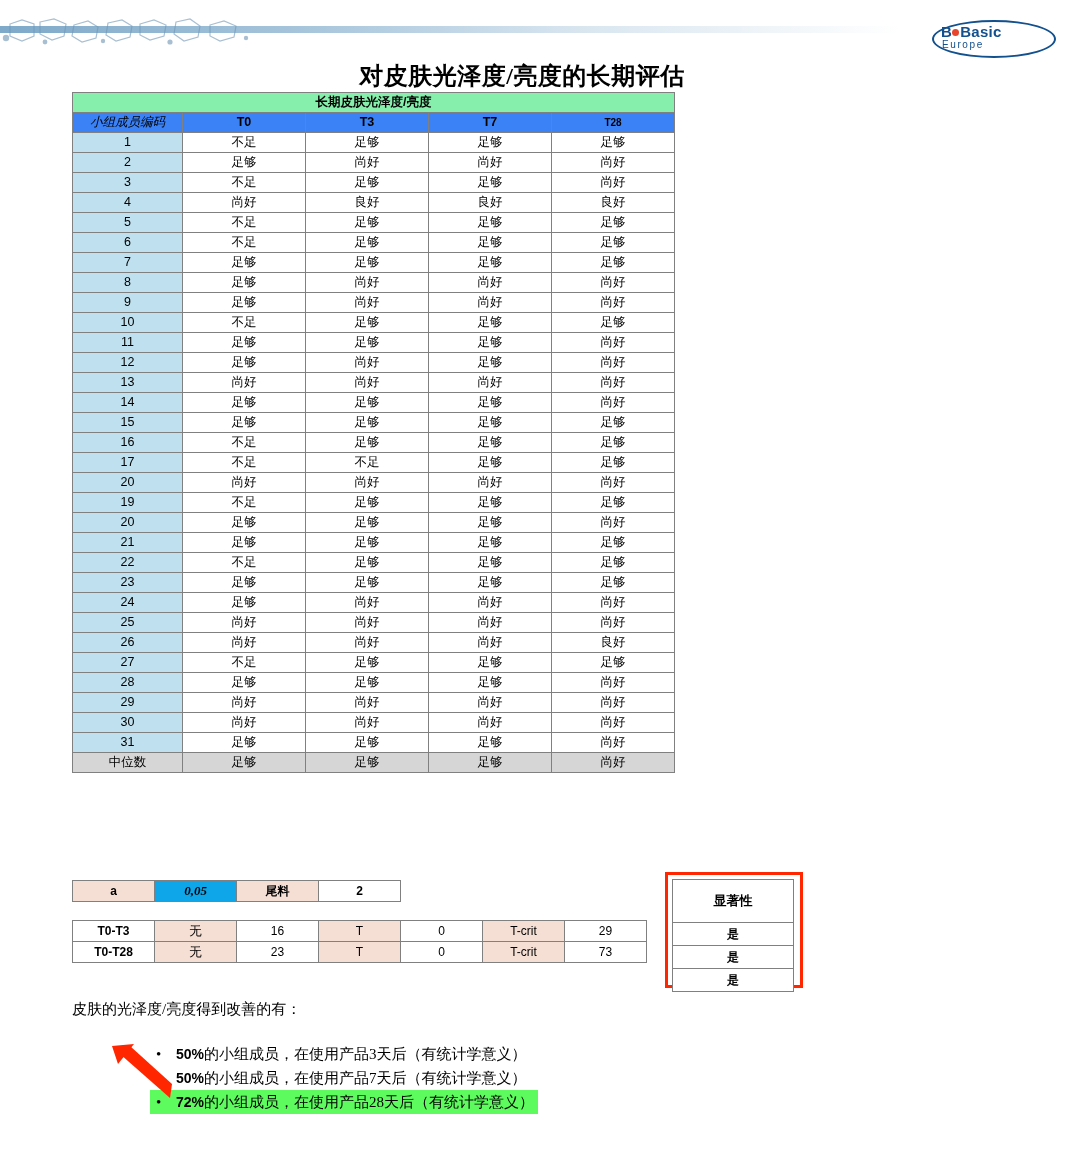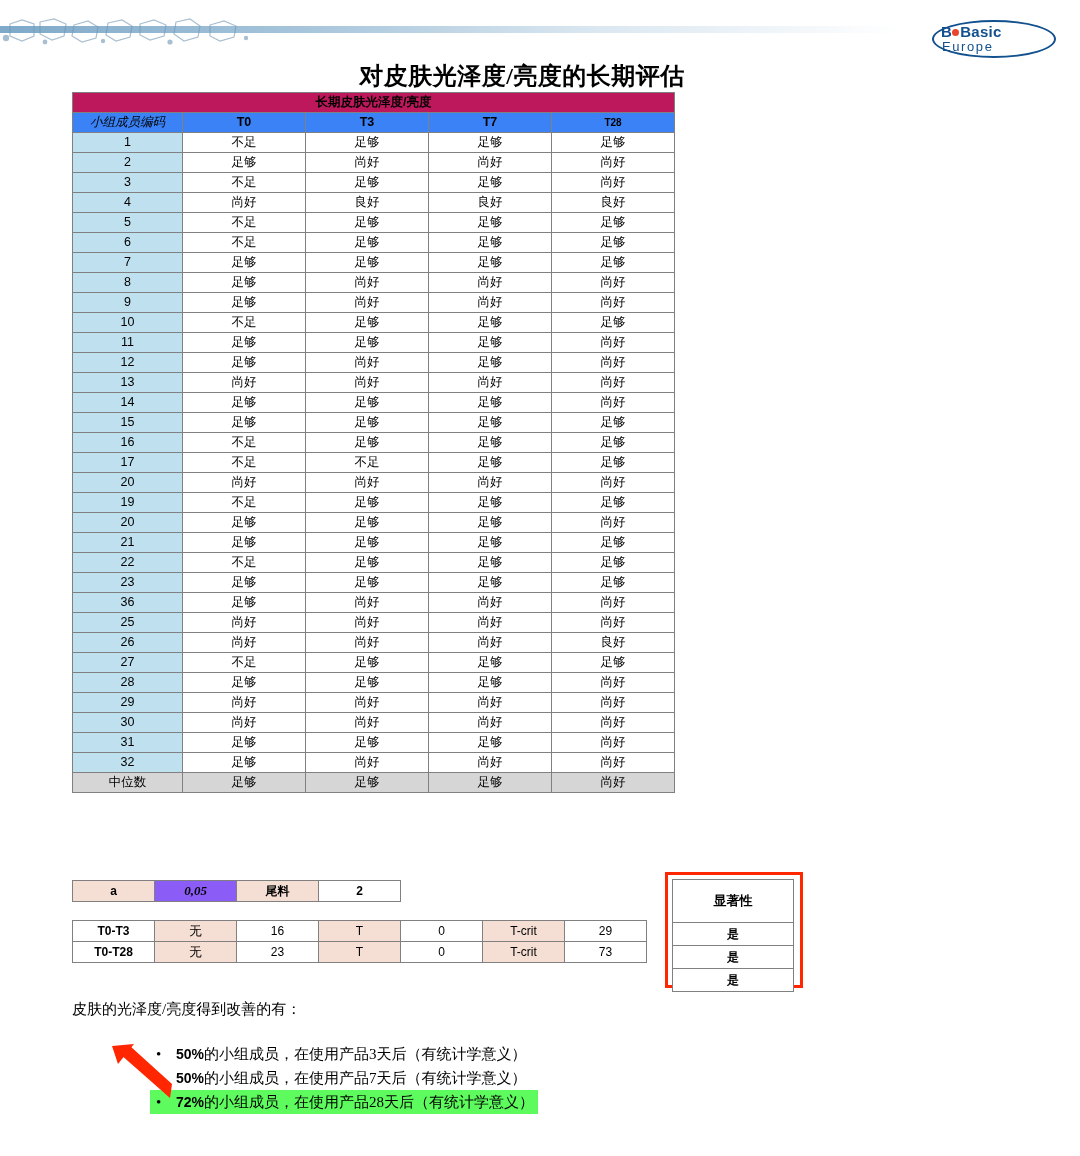--- a/index.html
+++ b/index.html
@@ -73,21 +73,21 @@
     background: #e8452c;
     border-radius: 50%;
     margin: 0 1px 0 0;
     vertical-align: 1px;
   }
   .logo-sub {
     position: absolute;
     top: 21px;
     left: 10px;
     font-family: "Liberation Sans", sans-serif;
-    font-size: 13px;
+    font-size: 10px;
     color: #12508e;
     letter-spacing: 1.6px;
   }
 
   
   .doc-title {
     position: absolute;
     top: 60px;
     left: 0;
     width: 1044px;
@@ -112,21 +112,21 @@
   }
   table.grid td, table.grid th {
     border: 1px solid #808080;
     font-size: 12.5px;
     text-align: center;
     height: 19px;
     padding: 0;
     line-height: 17px;
   }
   .cap-row td {
-    background: #be185d;
+    background: #86efac;
     font-family: "Liberation Sans", sans-serif;
     font-weight: bold;
     font-size: 12.5px;
     height: 21px;
   }
   .hdr-row td {
     background: #3b82f6;
     font-family: "Liberation Sans", sans-serif;
     font-weight: bold;
     font-size: 11.5px;
@@ -173,21 +173,21 @@
     font-family: "Liberation Sans", sans-serif;
     font-size: 12px;
     text-align: center;
     padding: 0;
   }
   .alpha-row td.lbl {
     background: #f5ded3;
     font-weight: bold;
   }
   .alpha-row td.val {
-    background: #8b5cf6;
+    background: #0ea5e9;
     font-style: italic;
     font-weight: bold;
     font-family: "Liberation Serif", serif;
     font-size: 13px;
   }
   .alpha-row td.num {
     background: #ffffff;
     font-weight: bold;
   }
   .cmp td.name {
@@ -494,21 +494,21 @@
           <td class="valcell">足够</td>
         </tr>
         <tr>
           <td class="idcell">23</td>
           <td class="valcell">足够</td>
           <td class="valcell">足够</td>
           <td class="valcell">足够</td>
           <td class="valcell">足够</td>
         </tr>
         <tr>
-          <td class="idcell">36</td>
+          <td class="idcell">24</td>
           <td class="valcell">足够</td>
           <td class="valcell">尚好</td>
           <td class="valcell">尚好</td>
           <td class="valcell">尚好</td>
         </tr>
         <tr>
           <td class="idcell">25</td>
           <td class="valcell">尚好</td>
           <td class="valcell">尚好</td>
           <td class="valcell">尚好</td>
@@ -547,27 +547,20 @@
           <td class="valcell">尚好</td>
           <td class="valcell">尚好</td>
           <td class="valcell">尚好</td>
           <td class="valcell">尚好</td>
         </tr>
         <tr>
           <td class="idcell">31</td>
           <td class="valcell">足够</td>
           <td class="valcell">足够</td>
           <td class="valcell">足够</td>
-          <td class="valcell">尚好</td>
-        </tr>
-        <tr>
-          <td class="idcell">32</td>
-          <td class="valcell">足够</td>
-          <td class="valcell">尚好</td>
-          <td class="valcell">尚好</td>
           <td class="valcell">尚好</td>
         </tr>
         <tr>
           <td class="median">中位数</td>
           <td class="median">足够</td>
           <td class="median">足够</td>
           <td class="median">足够</td>
           <td class="median">尚好</td>
         </tr>
       </tbody>

